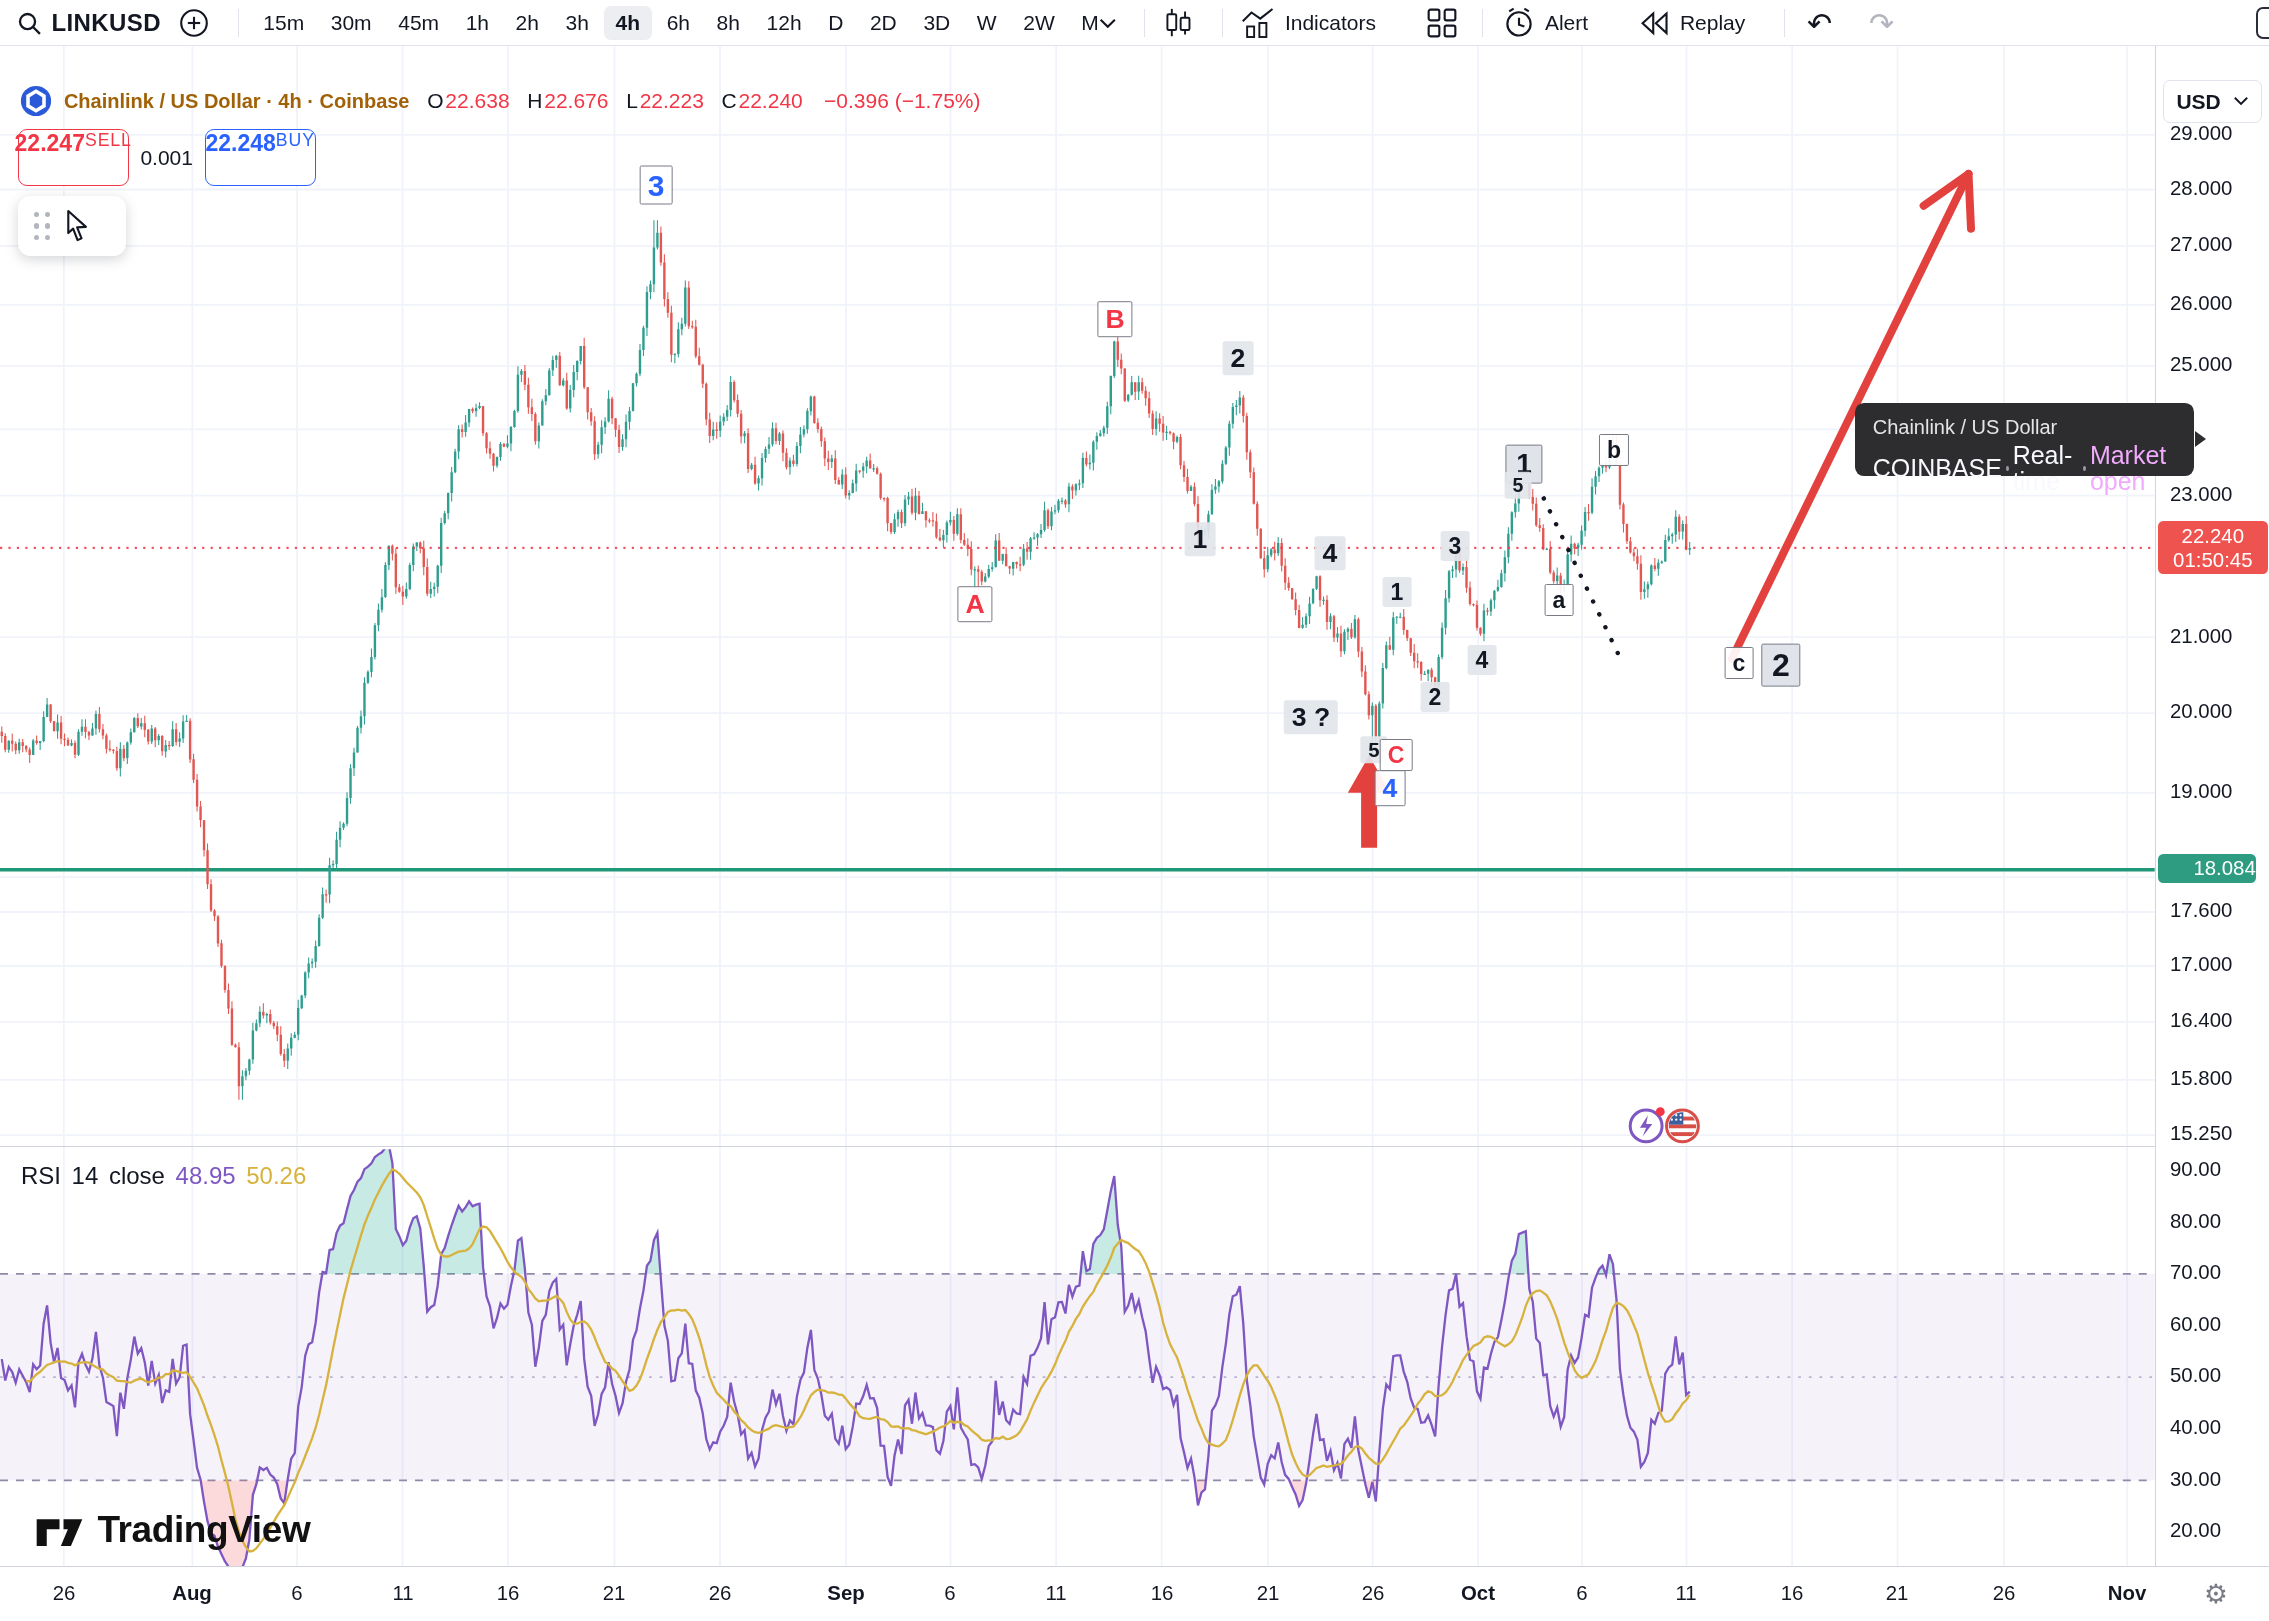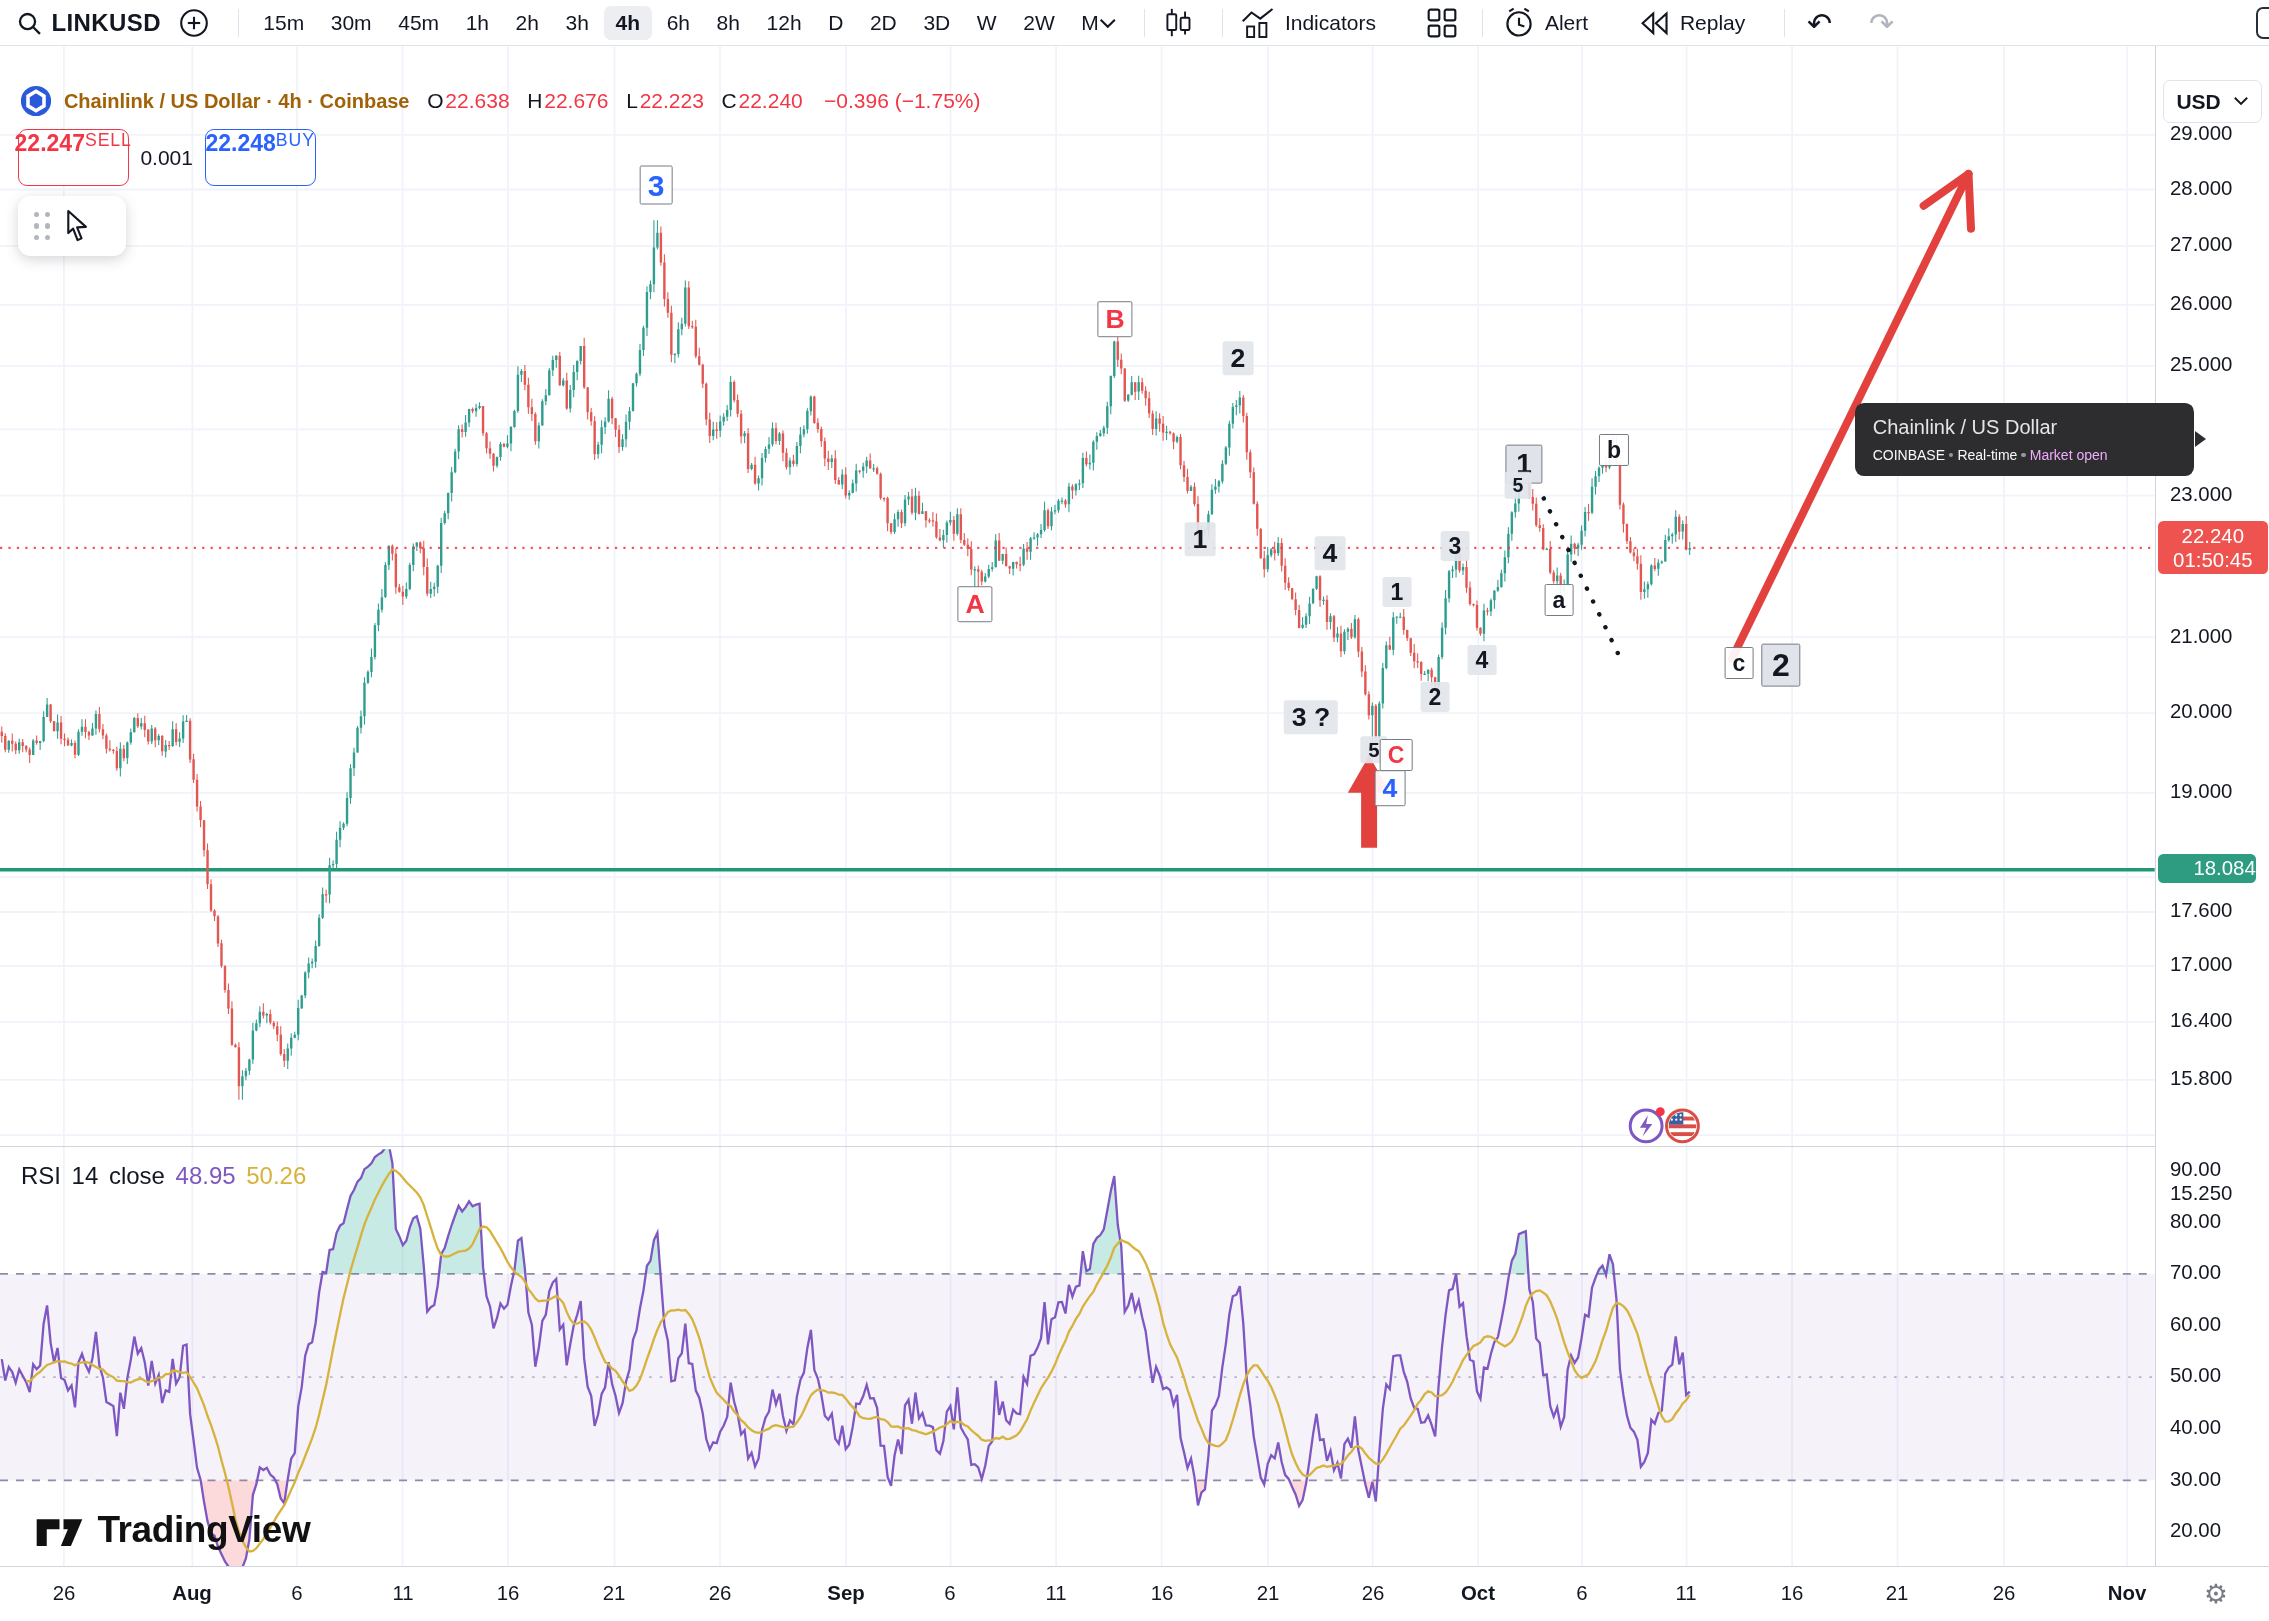--- a/index.html
+++ b/index.html
@@ -49,21 +49,21 @@
   #drag-dots { display:grid; grid-template-columns:repeat(2,5.3px); grid-auto-rows:5.3px; gap:6.2px; margin:0 12.4px 0 16px; }
   #drag-dots i { width:5.3px; height:5.3px; border-radius:50%; background:#b2b5be; }
 
   
   #tooltip { position:absolute; left:1855px; top:403px; width:339px; height:73px; background:#2d2d30;
              border-radius:8.9px; z-index:7; padding:8.9px 17.7px; color:#fff; }
   #tooltip:after { content:""; position:absolute; right:-11.5px; top:28px; width:0; height:0;
                    border-top:8.9px solid transparent; border-bottom:8.9px solid transparent;
                    border-left:11.5px solid #2d2d30; }
   #tooltip .tt1 { font-size:20px; line-height:30px; color:#e5e5e5; }
-  #tooltip .tt2 { font-size:14px; line-height:26.6px; color:#f8f9fd; display:flex; align-items:center; gap:4px; }
+  #tooltip .tt2 { font-size:25px; line-height:26.6px; color:#f8f9fd; display:flex; align-items:center; gap:4px; }
   .tt-dot { width:4.4px; height:4.4px; border-radius:50%; background:#9598a1; display:inline-block; }
   .tt-open { color:#f0abfc; }
 
   
   #rsi-header { position:absolute; left:21px; top:1162px; display:flex; align-items:baseline; gap:10.6px;
                 font-size:24px; z-index:4; color:#131722; }
   #rsi-val { color:#7e57c2; }
   #rsi-ma  { color:#d7b23c; }
 
   
@@ -398,21 +398,21 @@
       <div class="pa-label" style="top: 246px;">26.000</div>
       <div class="pa-label" style="top: 307px;">25.000</div>
       <div class="pa-label" style="top: 437px;">23.000</div>
       <div class="pa-label" style="top: 579px;">21.000</div>
       <div class="pa-label" style="top: 654px;">20.000</div>
       <div class="pa-label" style="top: 734px;">19.000</div>
       <div class="pa-label" style="top: 853px;">17.600</div>
       <div class="pa-label" style="top: 907px;">17.000</div>
       <div class="pa-label" style="top: 963px;">16.400</div>
       <div class="pa-label" style="top: 1021px;">15.800</div>
-      <div class="pa-label" style="top: 1136px;">15.250</div>
+      <div class="pa-label" style="top: 1076px;">15.250</div>
       <div class="pa-label" style="top: 1112px;">90.00</div>
       <div class="pa-label" style="top: 1164px;">80.00</div>
       <div class="pa-label" style="top: 1215px;">70.00</div>
       <div class="pa-label" style="top: 1267px;">60.00</div>
       <div class="pa-label" style="top: 1318px;">50.00</div>
       <div class="pa-label" style="top: 1370px;">40.00</div>
       <div class="pa-label" style="top: 1422px;">30.00</div>
       <div class="pa-label" style="top: 1473px;">20.00</div>
     </div>
 

